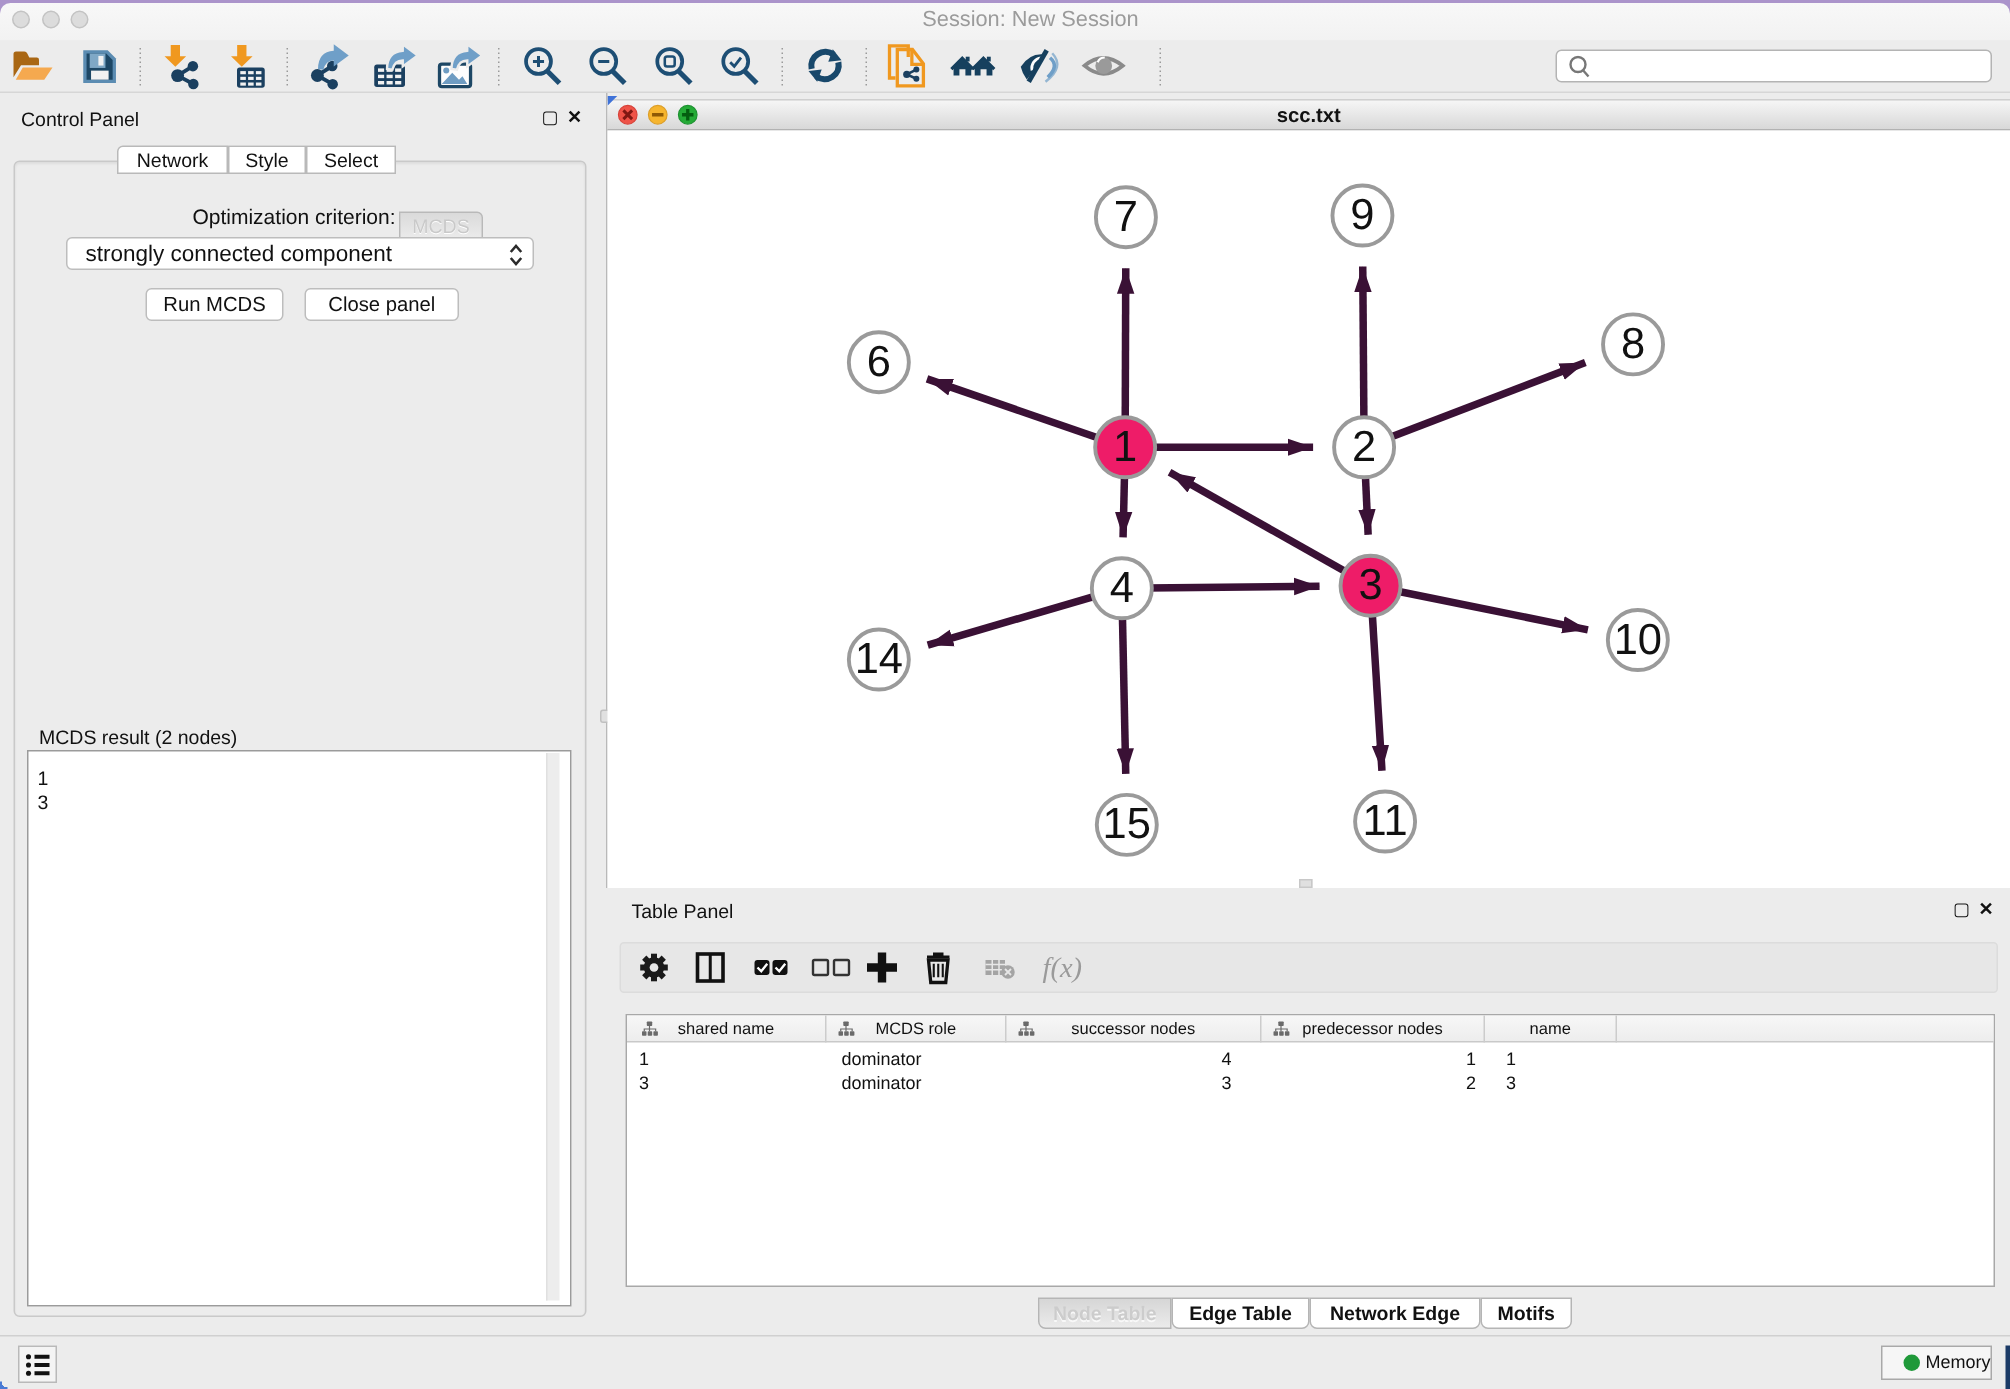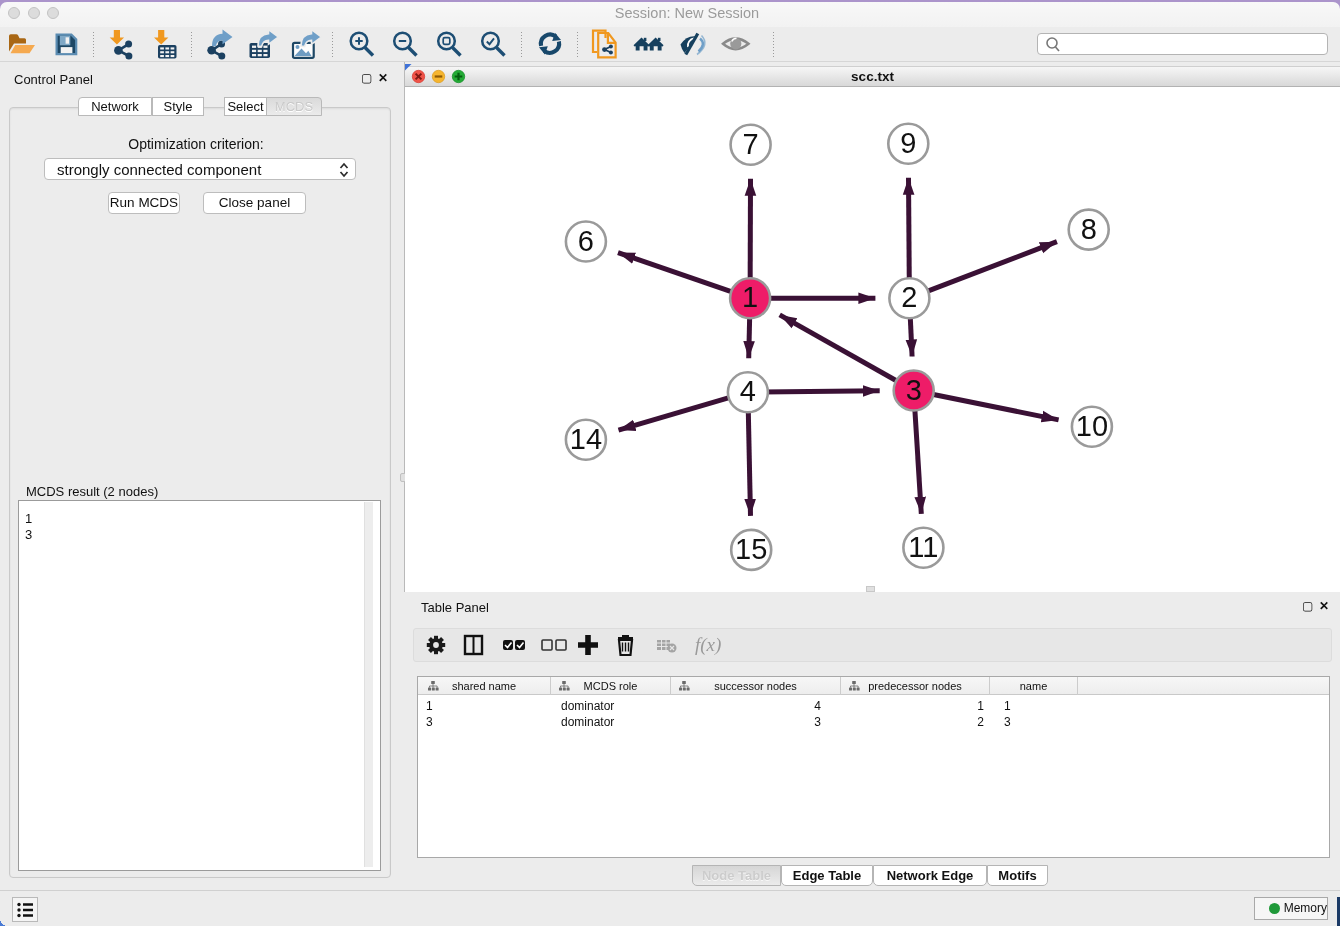--- a/index.html
+++ b/index.html
@@ -183,27 +183,27 @@
 <svg class="abs" style="left:1045px; top:37px;" width="18" height="16">
  <circle cx="7" cy="6" r="5" fill="none" stroke="#777" stroke-width="1.6"></circle>
  <path d="M10.5,10 L14,14" stroke="#777" stroke-width="1.6"></path>
 </svg>
 
 <div class="abs" id="cp-title">Control Panel</div>
 <div class="abs fbtn" style="left:361px; top:71px;">▢</div>
 <div class="abs fbtn" style="left:378px; top:71px; font-weight:bold;">✕</div>
 <div class="abs tab" style="left:78px; width:74px; border-radius:4px 0 0 0;">Network</div>
 <div class="abs tab" style="left:152px; width:52px;">Style</div>
-<div class="abs tab" style="left:204px; width:43px;margin-left:20px;">Select</div>
-<div class="abs tab tabsel" style="left:266px; width:56px; border-radius:0 4px 0 0;">MCDS</div>
+<div class="abs tab" style="left:204px; width:60px;">Select</div>
+<div class="abs tab tabsel" style="left:266px; width:56px; border-radius:0 4px 0 0;margin-top:44px;">MCDS</div>
 <div class="abs" id="cp-content"></div>
 <div class="abs" id="cp-inner"></div>
 <div class="abs" id="optlabel">Optimization criterion:</div>
 <div class="abs" id="dropdown">strongly connected component<span id="ddarrow"></span></div>
-<div class="abs btn" style="left:108px; top:192px; width:72px;">Run MCDS</div>
+<div class="abs btn" style="left:97px; top:192px; width:92px;">Run MCDS</div>
 <div class="abs btn" style="left:203px; top:192px; width:103px;">Close panel</div>
 <div class="abs" id="fieldset"></div>
 <div class="abs" id="fsscroll"></div>
 <div class="abs" id="fslegend">MCDS result (2 nodes)</div>
 <div class="abs" id="fsvals">1<br>3</div>
 
 <div class="abs" id="vdivider"></div>
 <svg class="abs" style="left:405px; top:64px; z-index:9;" width="7" height="7">
     <path d="M0,0 L6.5,0 L0,6.5 z" fill="#3f72d8"></path>
   </svg>

